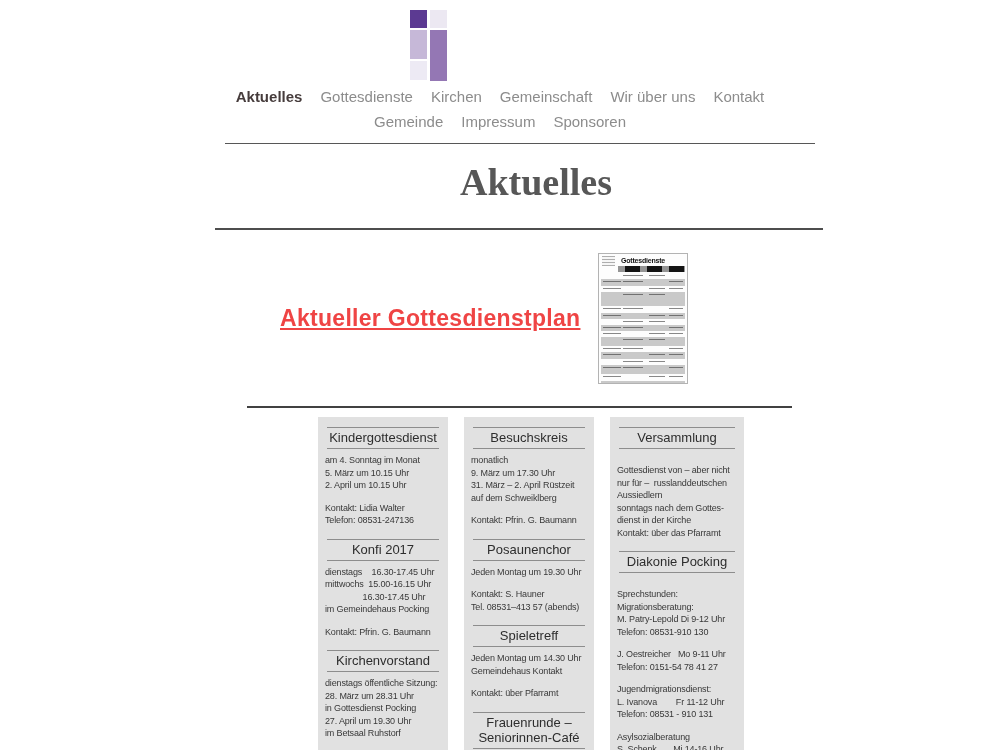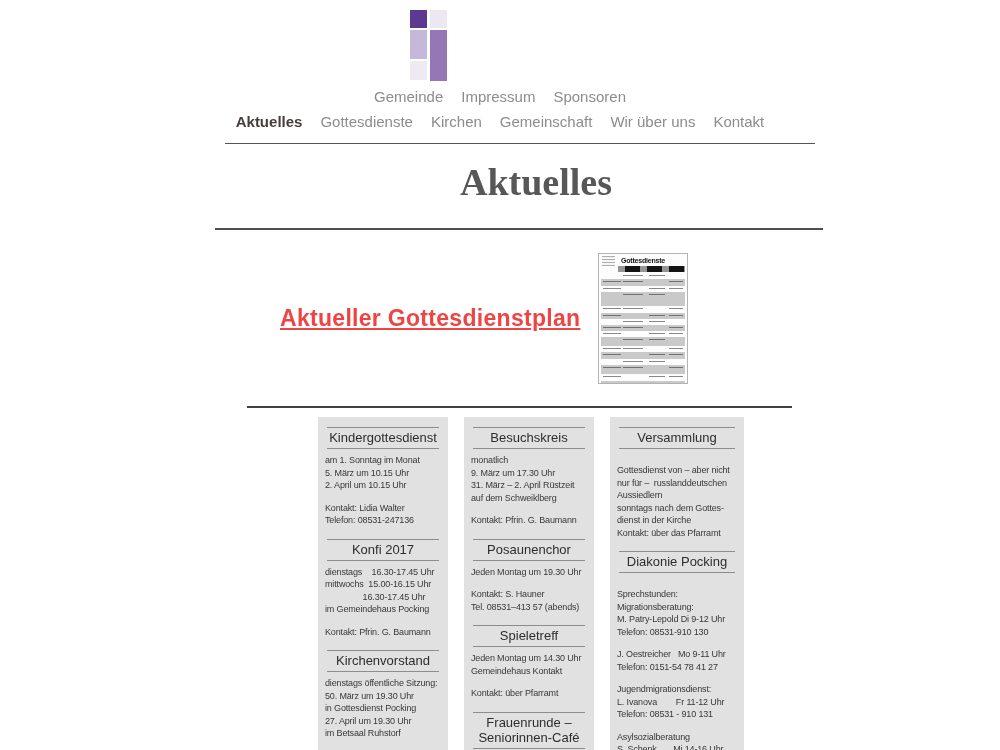--- a/index.html
+++ b/index.html
@@ -65,22 +65,22 @@
   <span class="logo">
     <span class="sq sq-dark"></span>
     <span class="sq sq-light"></span>
     <span class="sq sq-pale1"></span>
     <span class="sq sq-pale2"></span>
     <span class="sq sq-med"></span>
   </span>
 </a>
 
 <nav>
+  <div class="nav-row" id="nav-row1"><a class="nav-item active">Aktuelles</a><a class="nav-item">Gottesdienste</a><a class="nav-item">Kirchen</a><a class="nav-item">Gemeinschaft</a><a class="nav-item">Wir über uns</a><a class="nav-item">Kontakt</a></div>
   <div class="nav-row" id="nav-row2"><a class="nav-item">Gemeinde</a><a class="nav-item">Impressum</a><a class="nav-item">Sponsoren</a></div>
-  <div class="nav-row" id="nav-row1"><a class="nav-item active">Aktuelles</a><a class="nav-item">Gottesdienste</a><a class="nav-item">Kirchen</a><a class="nav-item">Gemeinschaft</a><a class="nav-item">Wir über uns</a><a class="nav-item">Kontakt</a></div>
 </nav>
 
 <div class="rule" id="rule-nav"></div>
 
 <h1>Aktuelles</h1>
 
 <div class="rule" id="rule-title"></div>
 
 <a class="plan-link">Aktueller Gottesdienstplan</a>
 
@@ -166,40 +166,40 @@
     </div>
 
 </div>
 
 <div class="rule" id="rule-plan"></div>
 
 <div id="boards-root">
     <div class="board" id="board-0">
       <div class="sec">
         <div class="sec-head">Kindergottesdienst</div>
-        <div class="line">am 1. Sonntag im Monat</div>
+        <div class="line">am 4. Sonntag im Monat</div>
         <div class="line">5. März um 10.15 Uhr</div>
         <div class="line">2. April um 10.15 Uhr</div>
         <div class="line blank"></div>
         <div class="line">Kontakt: Lidia Walter</div>
         <div class="line">Telefon: 08531-247136</div>
       </div>
       <div class="sec">
         <div class="sec-head">Konfi 2017</div>
         <div class="line">dienstags&nbsp;&nbsp;&nbsp;&nbsp;16.30-17.45 Uhr</div>
         <div class="line">mittwochs&nbsp;&nbsp;15.00-16.15 Uhr</div>
         <div class="line">&nbsp;&nbsp;&nbsp;&nbsp;&nbsp;&nbsp;&nbsp;&nbsp;&nbsp;&nbsp;&nbsp;&nbsp;&nbsp;&nbsp;&nbsp;&nbsp;16.30-17.45 Uhr</div>
         <div class="line">im Gemeindehaus Pocking</div>
         <div class="line blank"></div>
         <div class="line">Kontakt: Pfrin. G. Baumann</div>
       </div>
       <div class="sec">
         <div class="sec-head">Kirchenvorstand</div>
         <div class="line">dienstags öffentliche Sitzung:</div>
-        <div class="line">50. März um 19.30 Uhr</div>
+        <div class="line">28. März um 28.31 Uhr</div>
         <div class="line">in Gottesdienst Pocking</div>
         <div class="line">27. April um 19.30 Uhr</div>
         <div class="line">im Betsaal Ruhstorf</div>
         <div class="line blank"></div>
         <div class="line">Kontakt: über Pfarramt</div>
       </div>
     </div>
     <div class="board" id="board-1">
       <div class="sec">
         <div class="sec-head">Besuchskreis</div>

